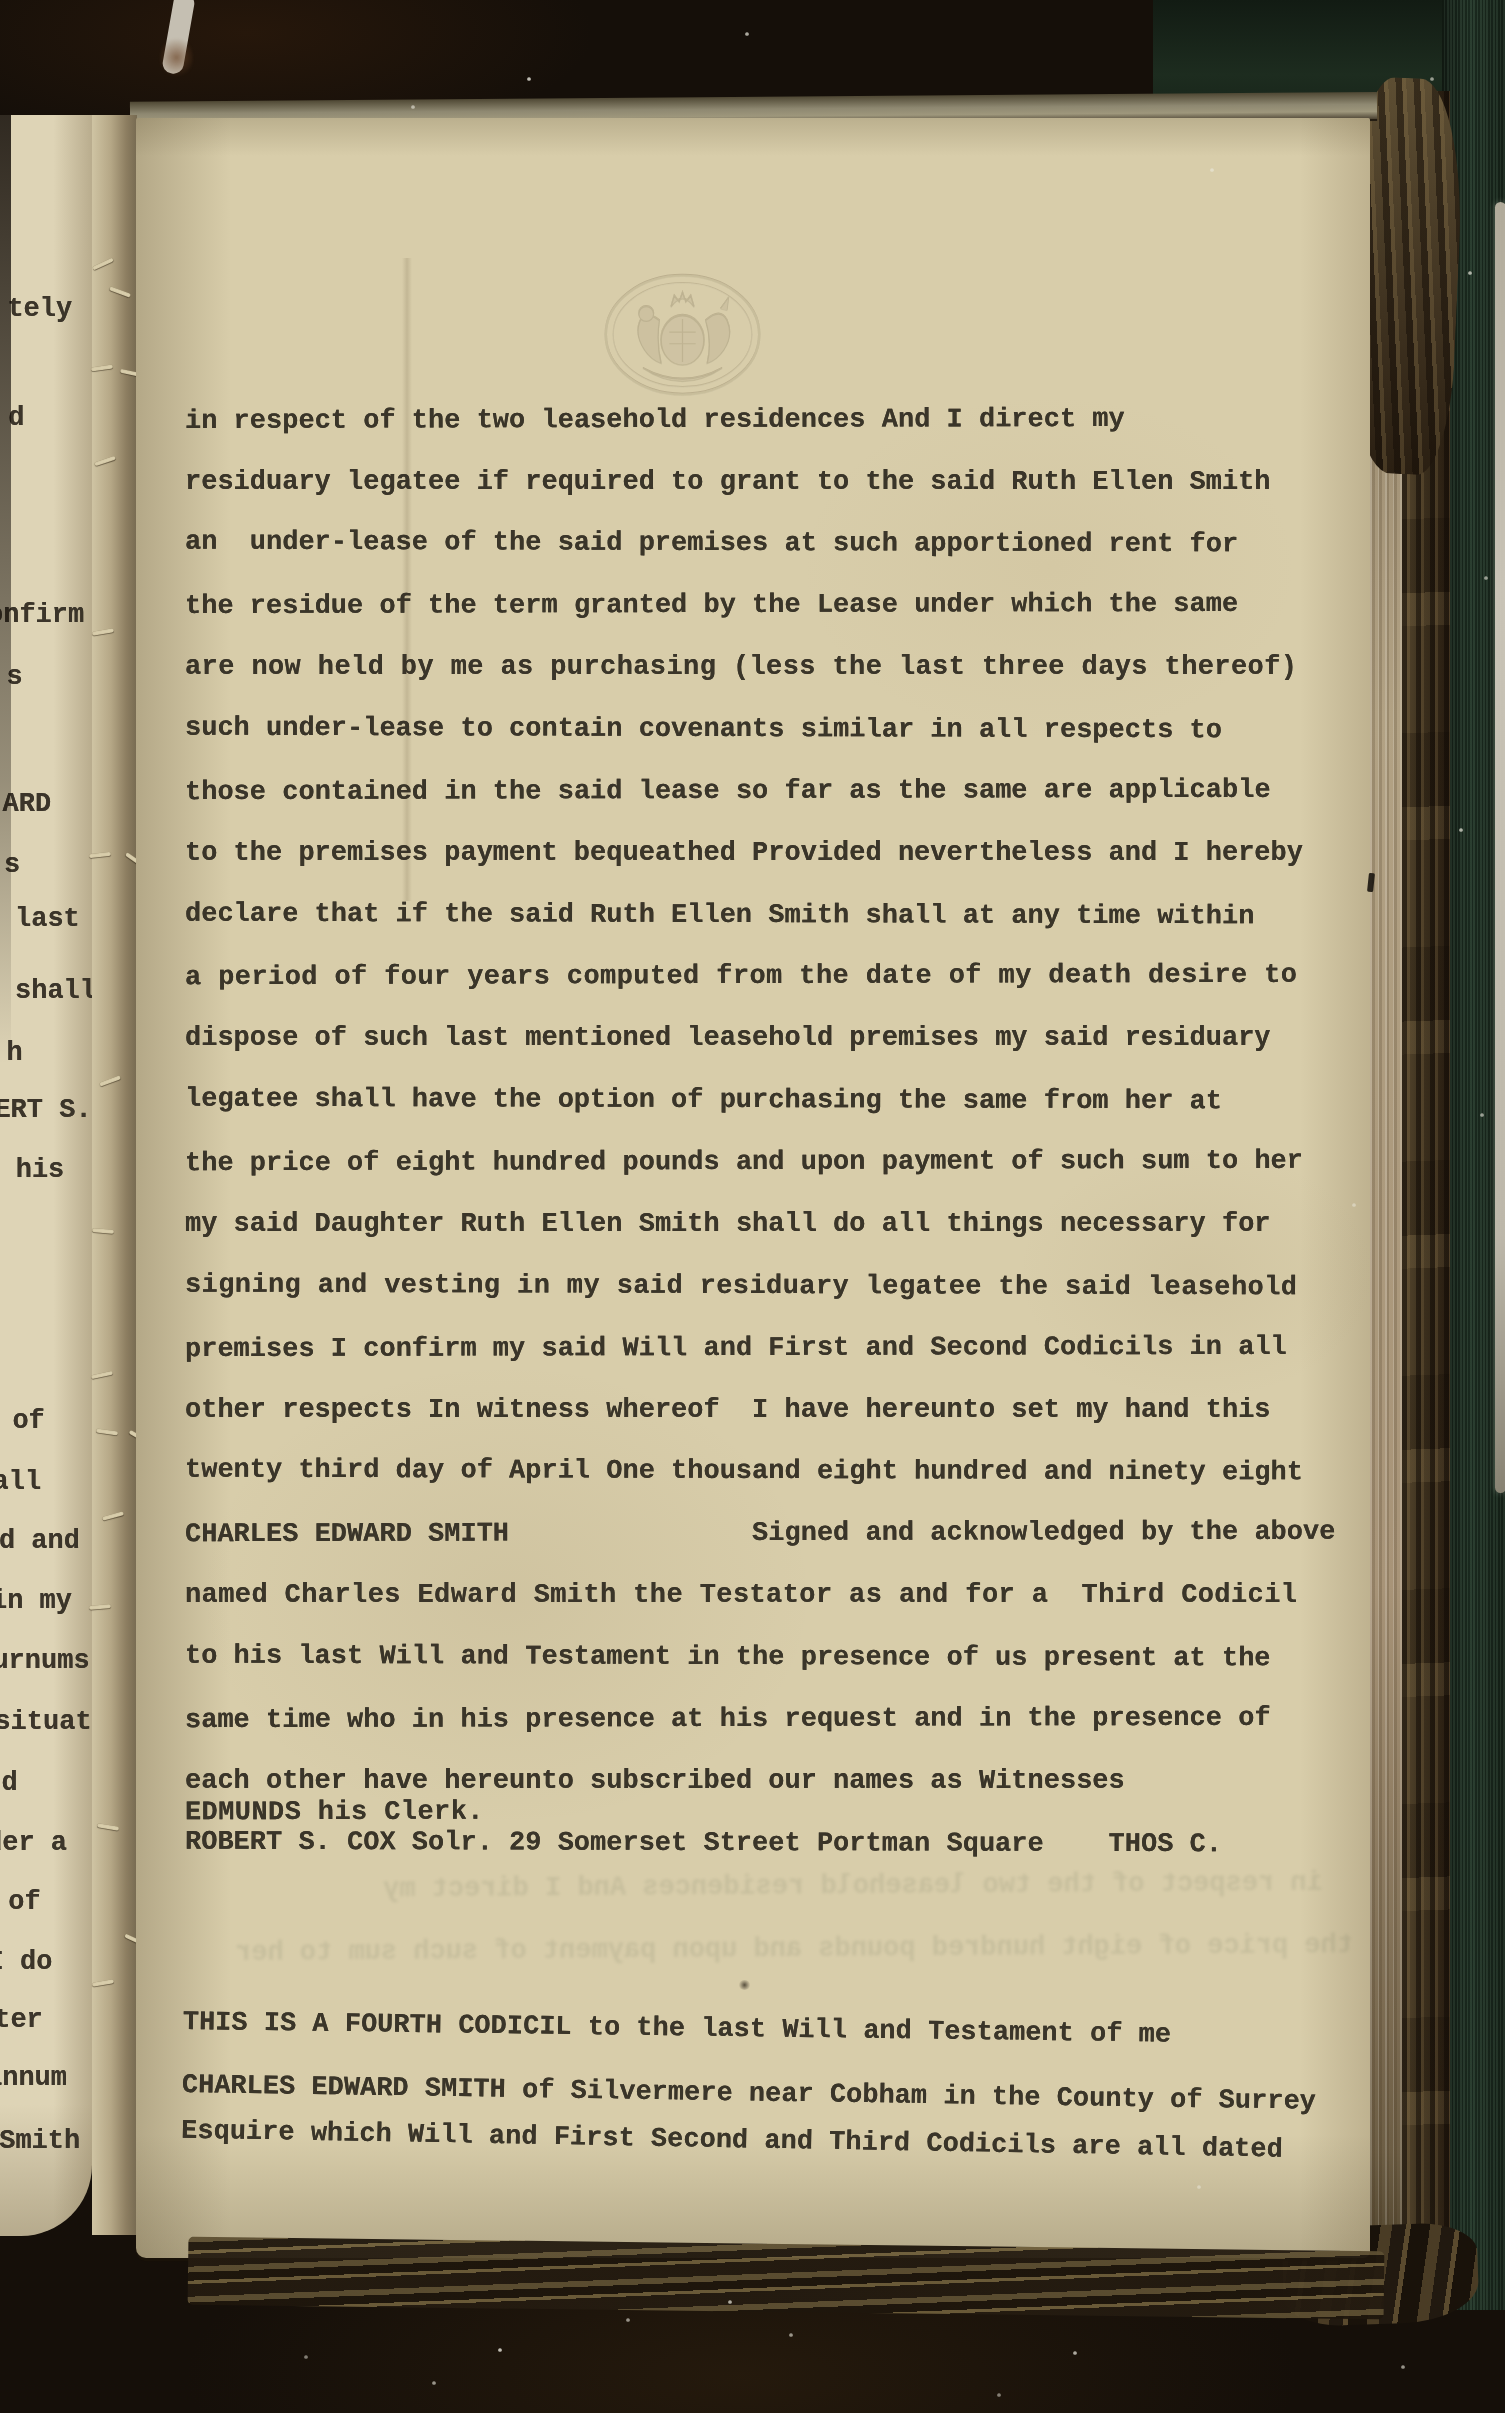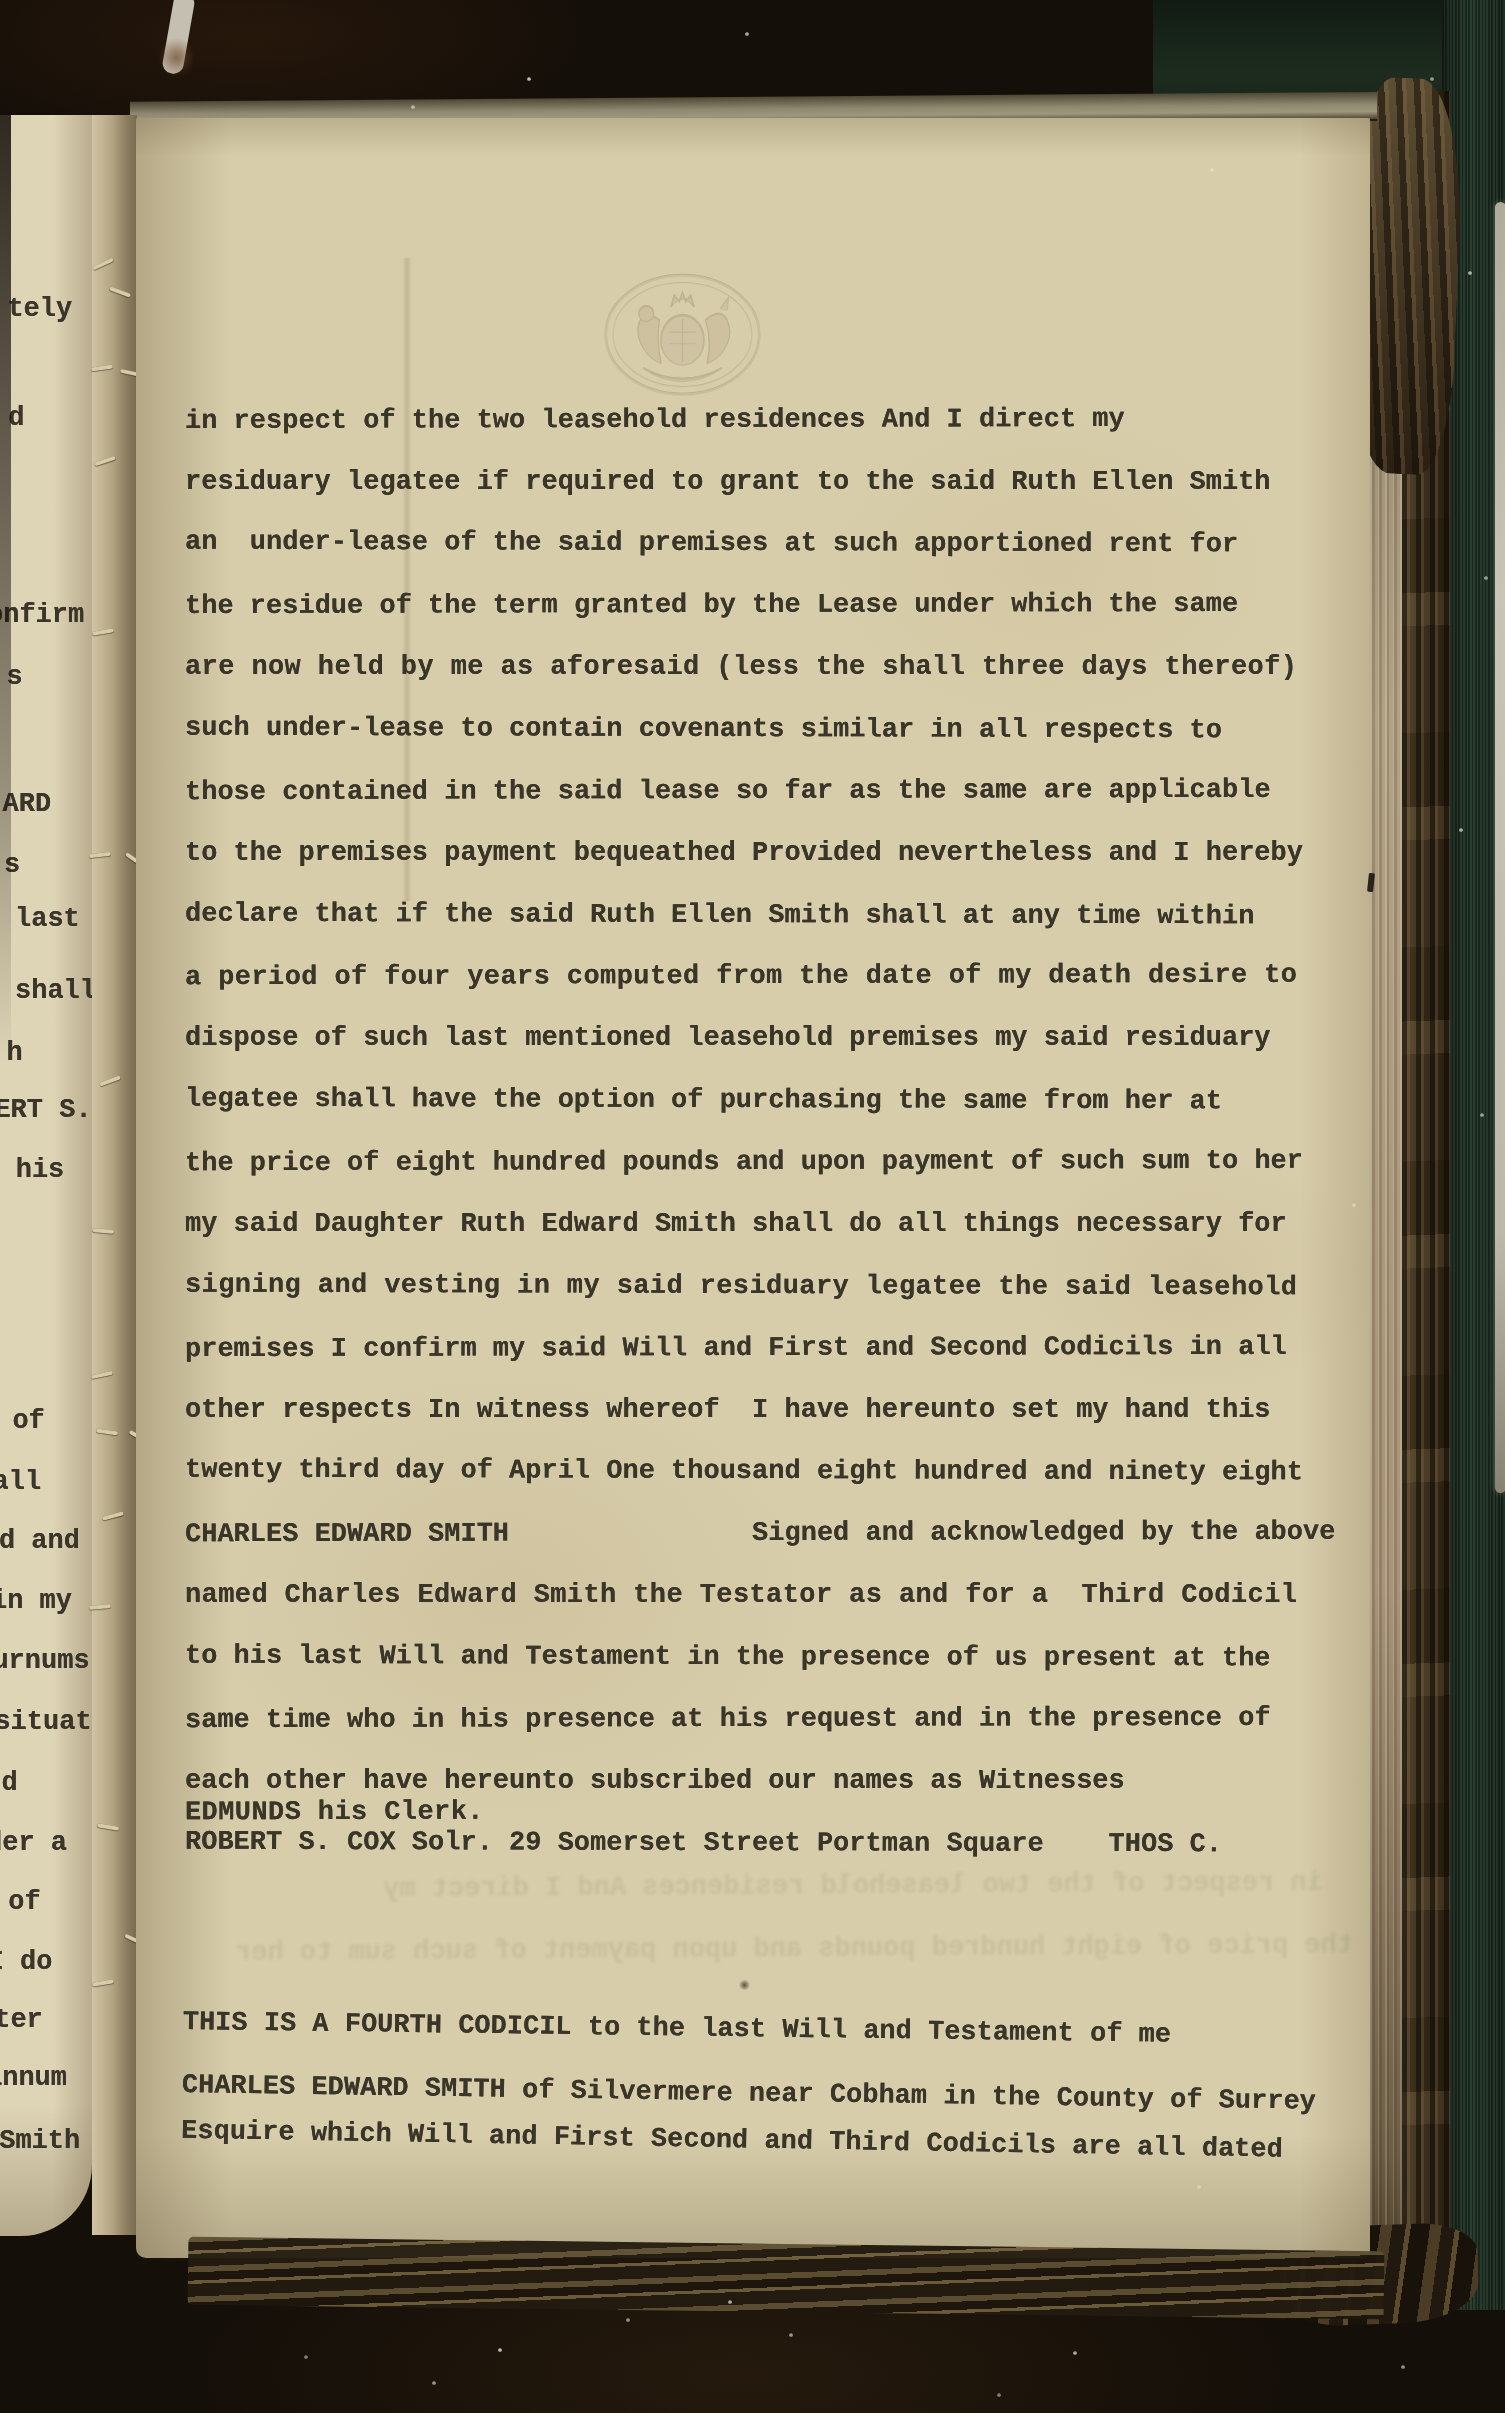--- a/index.html
+++ b/index.html
@@ -196,30 +196,30 @@
         <path d="M52 118 q48 26 96 0 q-24 16 -48 16 q-24 0 -48 -16 z" fill="#c8bb94" stroke="#a89b74" stroke-width="1.5"></path>
       </g>
     </svg>
     <div class="ghost" id="ghost1" style="left:247px;top:1755px;">in respect of the two leasehold residences And I direct my</div>
     <div class="ghost" id="ghost2" style="left:99px;top:1818px;">the price of eight hundred pounds and upon payment of such sum to her</div>
     <div id="bodyLines">
         <div class="tline" style="left: 49px; top: 289px;">in respect of the two leasehold residences And I direct my</div>
         <div class="tline" style="left: 49px; top: 351px;">residuary legatee if required to grant to the said Ruth Ellen Smith</div>
         <div class="tline" style="left: 49px; top: 412px;">an  under-lease of the said premises at such apportioned rent for</div>
         <div class="tline" style="left: 49px; top: 474px;">the residue of the term granted by the Lease under which the same</div>
-        <div class="tline" style="left: 49px; top: 536px;">are now held by me as aforesaid (less the shall three days thereof)</div>
+        <div class="tline" style="left: 49px; top: 536px;">are now held by me as purchasing (less the last three days thereof)</div>
         <div class="tline" style="left: 49px; top: 598px;">such under-lease to contain covenants similar in all respects to</div>
         <div class="tline" style="left: 49px; top: 660px;">those contained in the said lease so far as the same are applicable</div>
         <div class="tline" style="left: 49px; top: 722px;">to the premises payment bequeathed Provided nevertheless and I hereby</div>
         <div class="tline" style="left: 49px; top: 784px;">declare that if the said Ruth Ellen Smith shall at any time within</div>
         <div class="tline" style="left: 49px; top: 845px;">a period of four years computed from the date of my death desire to</div>
         <div class="tline" style="left: 49px; top: 907px; text-align: center;">dispose of such last mentioned leasehold premises my said residuary</div>
         <div class="tline" style="left: 49px; top: 969px;">legatee shall have the option of purchasing the same from her at</div>
         <div class="tline" style="left: 49px; top: 1031px;">the price of eight hundred pounds and upon payment of such sum to her</div>
-        <div class="tline" style="left: 49px; top: 1093px;">my said Daughter Ruth Edward Smith shall do all things necessary for</div>
+        <div class="tline" style="left: 49px; top: 1093px;">my said Daughter Ruth Ellen Smith shall do all things necessary for</div>
         <div class="tline" style="left: 49px; top: 1155px;">signing and vesting in my said residuary legatee the said leasehold</div>
         <div class="tline" style="left: 49px; top: 1217px;">premises I confirm my said Will and First and Second Codicils in all</div>
         <div class="tline" style="left: 49px; top: 1279px;">other respects In witness whereof  I have hereunto set my hand this</div>
         <div class="tline" style="left: 49px; top: 1340px;">twenty third day of April One thousand eight hundred and ninety eight</div>
         <div class="tline" style="left: 49px; top: 1402px;">CHARLES EDWARD SMITH               Signed and acknowledged by the above</div>
         <div class="tline" style="left: 49px; top: 1464px;">named Charles Edward Smith the Testator as and for a  Third Codicil</div>
         <div class="tline" style="left: 49px; top: 1526px;">to his last Will and Testament in the presence of us present at the</div>
         <div class="tline" style="left: 49px; top: 1588px;">same time who in his presence at his request and in the presence of</div>
         <div class="tline" style="left: 49px; top: 1650px;">each other have hereunto subscribed our names as Witnesses</div>
         <div class="tline" style="left: 49px; top: 1712px;">ROBERT S. COX Solr. 29 Somerset Street Portman Square    THOS C.</div>

